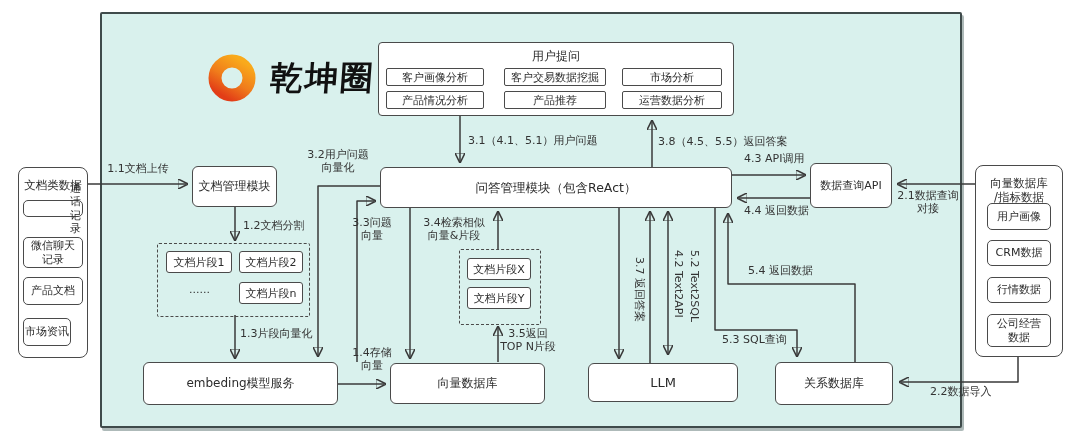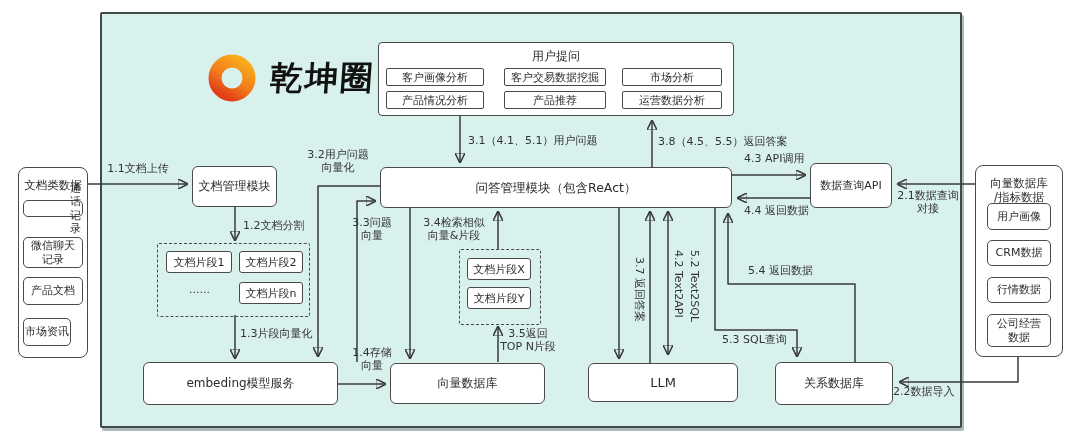--- a/index.html
+++ b/index.html
@@ -192,21 +192,21 @@
       <div>1.3片段向量化</div>
     </div>
   <div class="elabel center" style="left:348px;top:346px;width:48px;">
       <div>1.4存储</div>
       <div>向量</div>
     </div>
   <div class="elabel center" style="left:892px;top:189px;width:72px;">
       <div>2.1数据查询</div>
       <div>对接</div>
     </div>
-  <div class="elabel" style="left:893px;top:385px;">
+  <div class="elabel" style="left:893px;top:385px;padding-left:37px;">
       <div>2.2数据导入</div>
     </div>
   <div class="elabel" style="left:468px;top:134px;">
       <div>3.1（4.1、5.1）用户问题</div>
     </div>
   <div class="elabel center" style="left:302px;top:148px;width:72px;">
       <div>3.2用户问题</div>
       <div>向量化</div>
     </div>
   <div class="elabel center" style="left:348px;top:216px;width:48px;">

